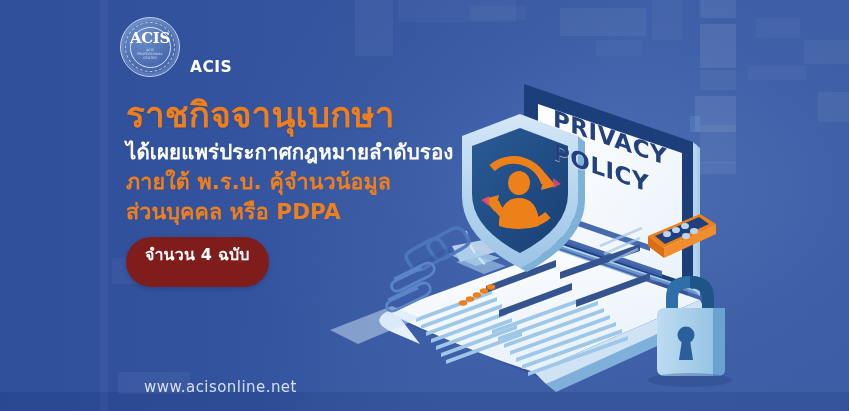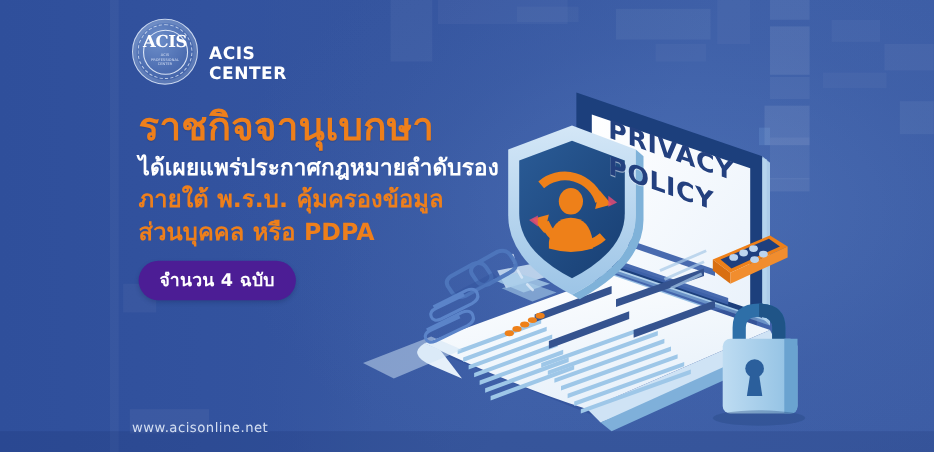--- a/index.html
+++ b/index.html
@@ -43,23 +43,23 @@
   .sub-white{
     font-size:20.5px; line-height:1.35; font-weight:700;
     color:#ffffff; margin-top:2px; letter-spacing:.1px;
   }
   .sub-orange{
     font-size:21.5px; line-height:1.35; font-weight:700;
     color:#ee7f1b; margin-top:1px; letter-spacing:.1px;
   }
   .badge{
     display:inline-block; margin-top:11px;
-    background:#4c1d95; color:#ffffff;
+    background:#7f1d1d; color:#ffffff;
     font-size:16px; font-weight:700;
-    padding:5px 19px 6px; border-radius:40px;
+    padding:5px 19px 20px; border-radius:40px;
     box-shadow:0 2px 4px rgba(17,33,74,.25);
     letter-spacing:.2px;
   }
   
   .logo-wrap{
     position:absolute; left:120px; top:17px;
     display:flex; align-items:flex-end; gap:10px; z-index:8;
   }
   .logo-seal{
     width:60px; height:60px; border-radius:50%;
@@ -87,22 +87,22 @@
     position:relative; z-index:2; color:rgba(236,243,255,.85);
     font-size:3.2px; letter-spacing:.1px; line-height:1.35;
     margin-top:2px; text-align:center; width:34px;
   }
   .logo-text{
     color:#ffffff; font-weight:700; font-size:15.5px;
     line-height:1.16; letter-spacing:.45px;
   }
   
   .site-url{
-    position:absolute; left:120px; bottom:15px; z-index:8;
-    color:rgba(226,234,248,.92); font-size:12px; letter-spacing:.45px;
+    position:absolute; left:144px; bottom:15px; z-index:8;
+    color:rgba(226,234,248,.92); font-size:15px; letter-spacing:.45px;
   }
   
   .art{ position:absolute; left:0; top:0; width:849px; height:411px; z-index:4; }
   .art-top{ position:absolute; left:0; top:0; width:849px; height:411px; z-index:7; pointer-events:none; }
 </style>
 </head>
 <body>
 
 <div id="banner">
 
@@ -323,27 +323,26 @@
     </div>
   </div>
 
   <div class="logo-wrap">
     <div class="logo-seal">
       <div class="seal-txt">ACIS</div>
       <div class="seal-sub">ACIS PROFESSIONAL CENTER</div>
     </div>
     <div class="logo-text">
       <div>ACIS</div>
-      <div>CENTER</div>
     </div>
   </div>
 
   <div class="copy">
     <div class="headline">ราชกิจจานุเบกษา</div>
     <div class="sub-white">ได้เผยแพร่ประกาศกฎหมายลำดับรอง</div>
-    <div class="sub-orange">ภายใต้ พ.ร.บ. คุ้มครองข้อมูล</div>
+    <div class="sub-orange">ภายใต้ พ.ร.บ. คุ้จำนวน้อมูล</div>
     <div class="sub-orange">ส่วนบุคคล หรือ PDPA</div>
     <div class="badge">จำนวน 4 ฉบับ</div>
   </div>
 
   <div class="site-url">www.acisonline.net</div>
 
 </div>
 
 </body></html>

